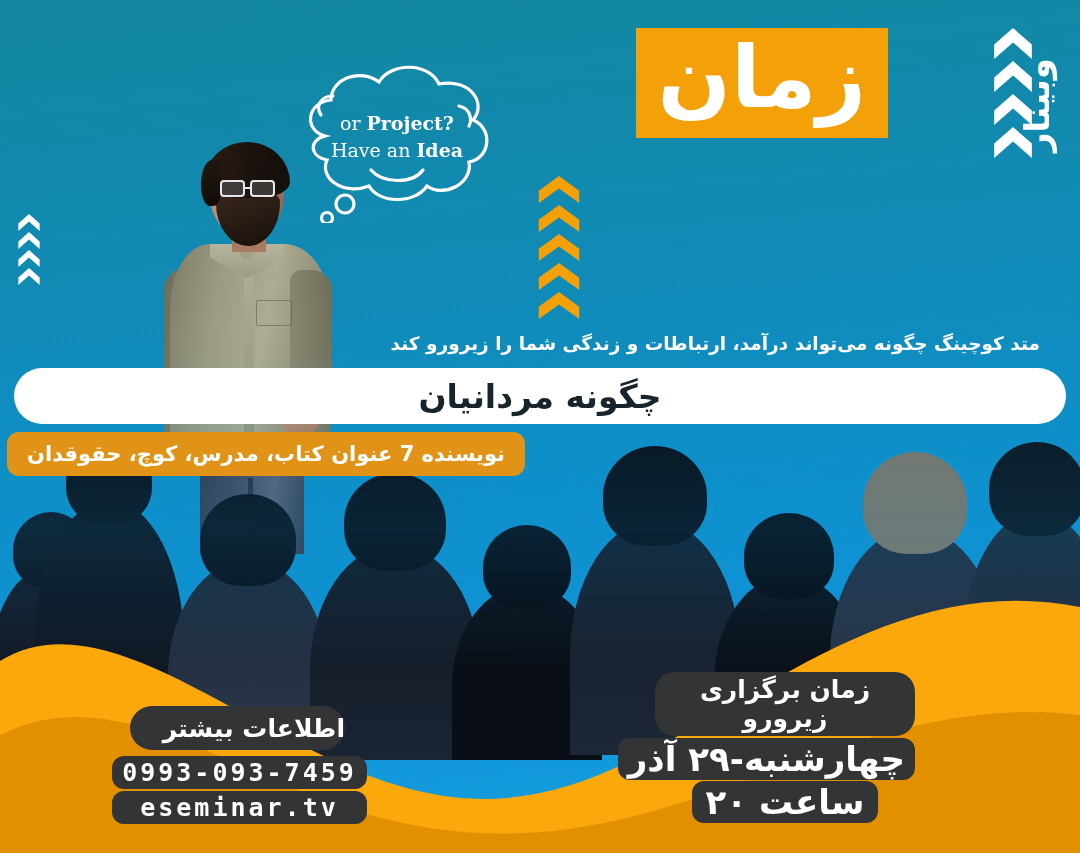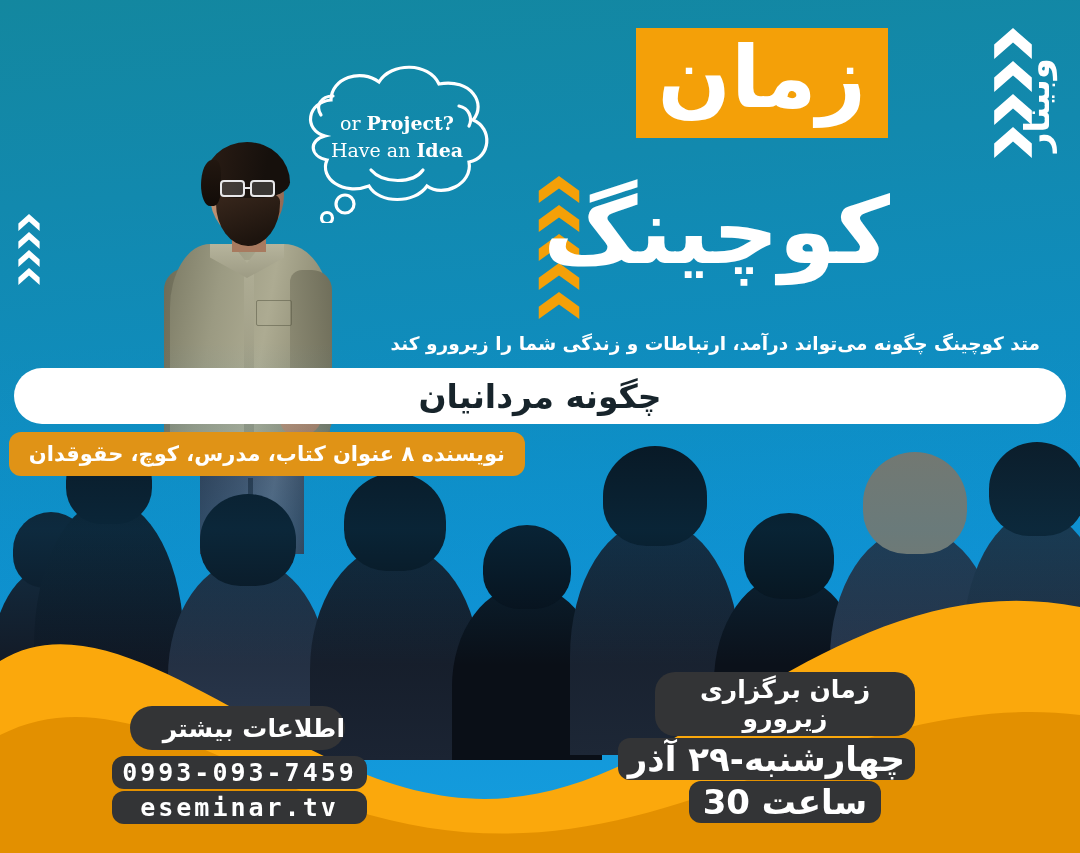--- a/index.html
+++ b/index.html
@@ -259,30 +259,29 @@
     </div>
   </div>
 
   <div class="vlabel">
     <span>وبینار</span>
   </div>
 
   <div class="title-box">
     <div class="t">زمان</div>
   </div>
-  <div class="title2">کوچینگ</div>
 
   <div class="subtitle">متد کوچینگ چگونه  می‌تواند درآمد، ارتباطات و زندگی شما را زیرورو کند</div>
 
   <div class="name-pill">
     <span>چگونه مردانیان</span>
   </div>
 
   <div class="role-pill">
-    <span>نویسنده ۸ عنوان کتاب، مدرس، کوچ، حقوقدان</span>
+    <span>نویسنده 7 عنوان کتاب، مدرس، کوچ، حقوقدان</span>
   </div>
 
   <div class="dark-pill more-info">
     <span>اطلاعات بیشتر</span>
   </div>
 
   <div class="contact">
     <div class="line">
       <span>0993-093-7459</span>
     </div>
@@ -292,17 +291,17 @@
   </div>
 
   <div class="schedule">
     <div class="hdr">
       <span>زمان برگزاری زیرورو</span>
     </div>
     <div class="date">
       <span>چهارشنبه-۲۹ آذر</span>
     </div>
     <div class="time">
-      <span>ساعت 30</span>
+      <span>ساعت ۲۰</span>
     </div>
   </div>
 
 </div>
 
 </body></html>

